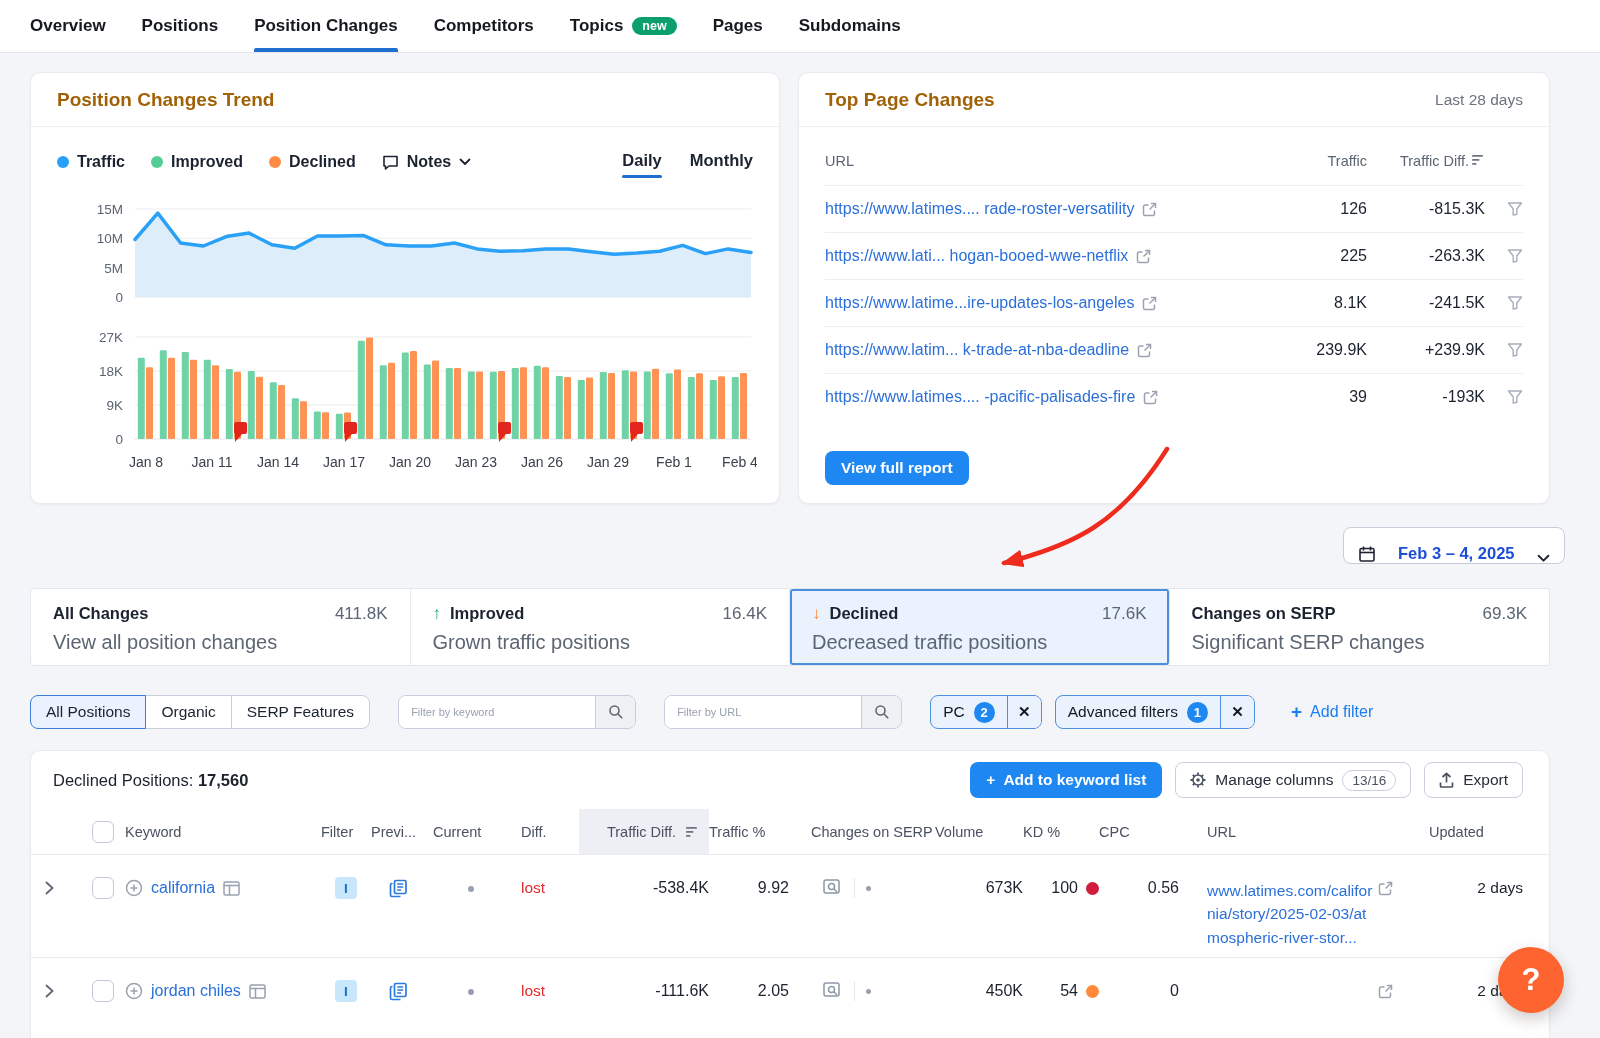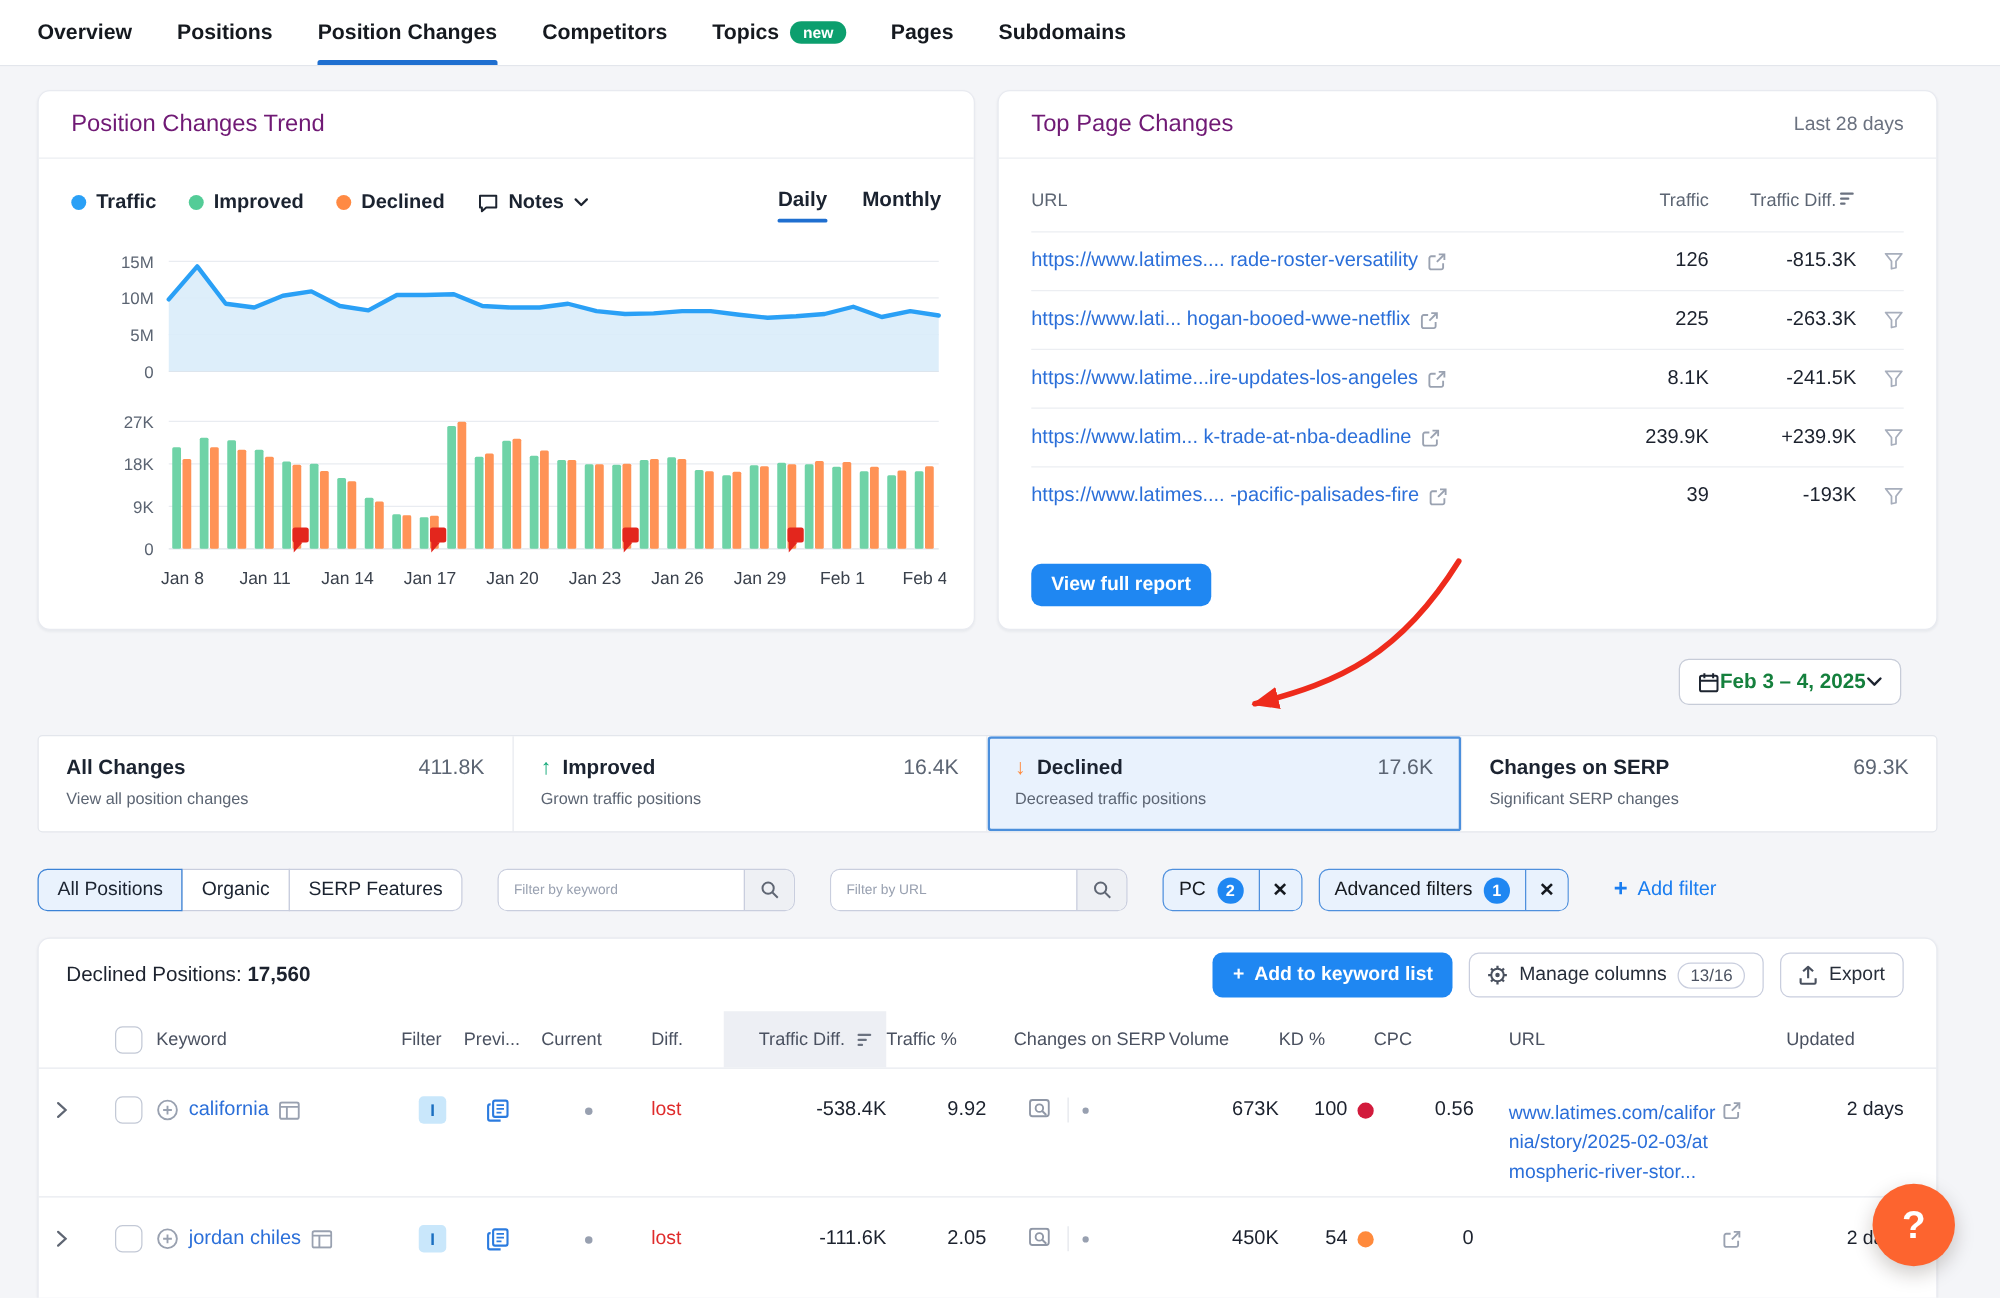--- a/index.html
+++ b/index.html
@@ -12,21 +12,21 @@
 .nav-tabs{display:flex;gap:36px}
 .nav-tab{display:flex;align-items:center;gap:9px;font-size:17px;font-weight:700;color:#15191f;position:relative;cursor:pointer}
 .nav-tab.active:after{content:"";position:absolute;left:0;right:0;bottom:0;height:4px;background:#1f6fd0;border-radius:2px 2px 0 0}
 .new-badge{background:#0c9f6e;color:#fff;font-size:12.5px;font-weight:700;padding:3px 10px;border-radius:11px;line-height:1}
 
 
 .card{position:absolute;background:#fff;border-radius:10px;border:1px solid #e8eaf0;box-shadow:0 1px 2px rgba(20,30,50,.05)}
 .trend-card{left:30px;top:72px;width:750px;height:432px}
 .pages-card{left:798px;top:72px;width:752px;height:432px}
 .card-header{height:54px;display:flex;align-items:center;padding:0 26px;border-bottom:1px solid #eceef2}
-.card-header h2{font-size:19px;font-weight:400;color:#701a75}
+.card-header h2{font-size:19px;font-weight:700;color:#a16207}
 .muted{color:#6b7280;font-size:15.5px;margin-left:auto}
 
 
 .legend-row{position:absolute;left:26px;right:26px;top:72px;height:34px;display:flex;align-items:center}
 .legend-items{display:flex;gap:26px}
 .legend-item{display:flex;align-items:center;gap:8px;font-size:16px;font-weight:700;color:#1b2330;cursor:pointer}
 .legend-dot{width:12px;height:12px;border-radius:50%}
 .notes-btn{display:flex;align-items:center;gap:8px;font-size:16px;font-weight:700;color:#1b2330;background:none;border:none;margin-left:26px;cursor:pointer;font-family:inherit}
 .period-tabs{margin-left:auto;display:flex;gap:28px}
 .period-tab{font-size:16.5px;font-weight:700;color:#1b2330;background:none;border:none;position:relative;cursor:pointer;font-family:inherit;padding:4px 0 8px}
@@ -45,31 +45,31 @@
 .p-num{font-size:16px;color:#1c222e;text-align:right}
 .p-funnel{display:flex;justify-content:flex-end;cursor:pointer}
 .sort-ic{display:inline-flex;margin-left:2px}
 .btn-primary{height:34px;background:#1f87f2;color:#fff;border:none;border-radius:8px;padding:0 16px;font-size:15.5px;font-weight:700;display:inline-flex;align-items:center;gap:8px;cursor:pointer;font-family:inherit}
 .view-report{position:absolute;left:26px;bottom:18px}
 
 
 #annot{position:absolute;left:0;top:0;z-index:40;pointer-events:none}
 
 
-.datepicker{position:absolute;left:1343px;top:527px;height:37px;background:#fff;border:1px solid #c7ccd8;border-radius:8px;display:flex;align-items:center;gap:0;padding:0 14px;font-size:16.5px;font-weight:700;color:#15803d;cursor:pointer;font-family:inherit}
+.datepicker{position:absolute;left:1343px;top:527px;height:37px;background:#fff;border:1px solid #c7ccd8;border-radius:8px;display:flex;align-items:flex-end;gap:22px;padding:0 14px;font-size:16.5px;font-weight:700;color:#1d4ed8;cursor:pointer;font-family:inherit}
 
 
 .metric-row{position:absolute;left:30px;top:588px;width:1520px;height:78px;background:#fff;border:1px solid #e3e6ec;border-radius:4px;display:grid;grid-template-columns:repeat(4,1fr)}
 .mcard{padding:15px 22px 0;border-right:1px solid #e8eaf0;cursor:pointer;position:relative}
 .mcard:last-child{border-right:none}
 .mcard.selected{background:#e9f2fd;box-shadow:inset 0 0 0 2px #4b8fdc;border-radius:3px}
 .m-top{display:flex;align-items:baseline;gap:9px}
 .m-title{font-size:16.5px;font-weight:700;color:#1b2330}
 .m-value{margin-left:auto;font-size:17px;color:#5c6573}
-.m-sub{margin-top:7px;font-size:13px;color:#5c6573}
+.m-sub{margin-top:7px;font-size:20px;color:#5c6573}
 .m-arrow{font-size:17px;font-weight:700}
 .m-arrow.up{color:#19ab7c}
 .m-arrow.down{color:#ff8a3c}
 
 
 .filter-row{position:absolute;left:30px;top:695px;height:34px;display:flex;align-items:center;gap:28px;z-index:4}
 .seg{display:flex}
 .seg-btn{height:34px;padding:0 15px;border:1px solid #c9cede;background:#fff;font-size:15.5px;color:#1b2330;display:flex;align-items:center;cursor:pointer;font-family:inherit;margin-left:-1px;position:relative}
 .seg-btn:first-child{border-radius:8px 0 0 8px;margin-left:0}
 .seg-btn:last-child{border-radius:0 8px 8px 0}

